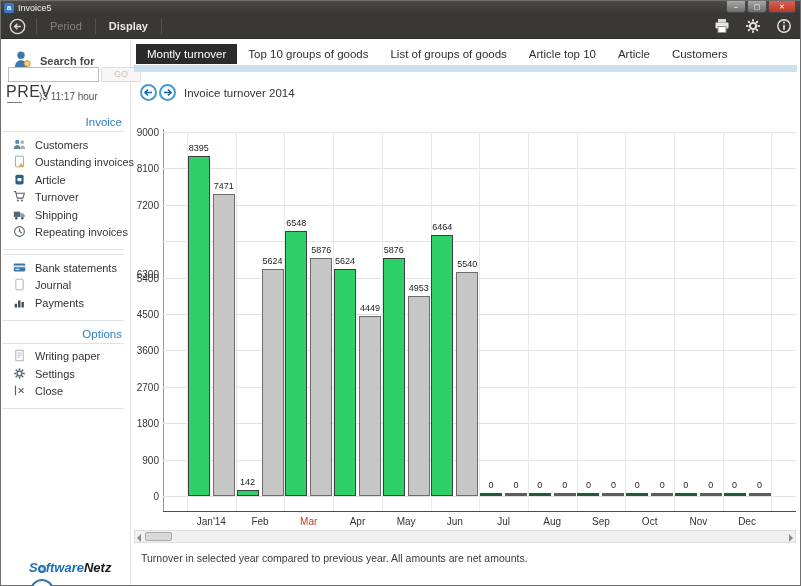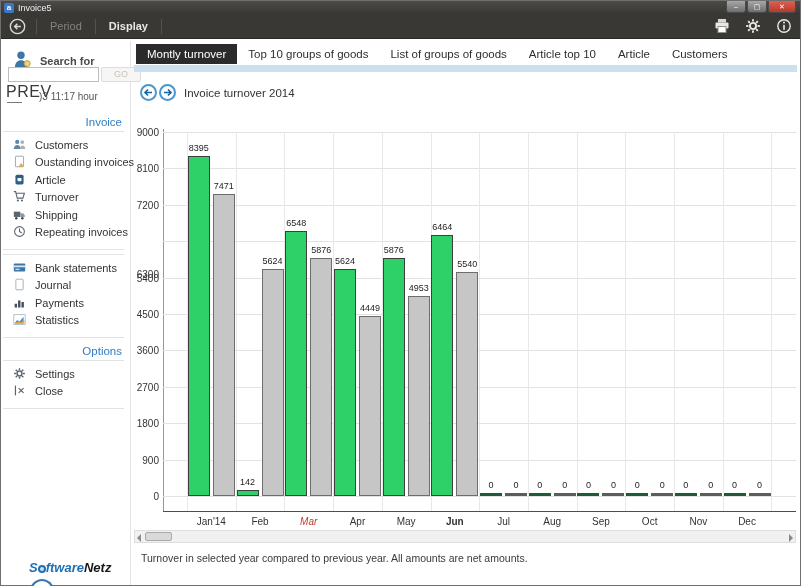--- a/index.html
+++ b/index.html
@@ -254,34 +254,33 @@
         <span class="item-label">Journal</span>
       </div>
       <div class="side-item">
         <span class="item-icon">
           <svg viewBox="0 0 16 16">
             <path d="M2 14V9.5h3V14zM6.2 14V5.5h3V14zM10.4 14V7.5h3V14z" fill="#44505c"></path>
           </svg>
         </span>
         <span class="item-label">Payments</span>
       </div>
-      <div class="side-item">
-        <span class="item-icon">
-          <svg viewBox="0 0 16 16">
-            <rect x="1" y="2" width="14" height="12" fill="#fff" stroke="#aab4bd"></rect>
-            <path d="M2 13l3-4.5 3 2 5-6v8.5z" fill="#4a90c4"></path>
-            <path d="M2 13l4-2.5 4 1 4-3V13z" fill="#e8a33d"></path>
-          </svg>
-        </span>
-        <span class="item-label">Statistics</span>
-      </div>
       <div class="side-items-end"></div>
       <div class="sec-line"></div>
       <div class="sec-header">Options</div>
       <div class="sec-line"></div>
+      <div class="side-item">
+        <span class="item-icon">
+          <svg viewBox="0 0 16 16">
+            <rect x="3.5" y="1.5" width="9" height="13" fill="#fff" stroke="#96a0ab"></rect>
+            <path d="M5.5 5h5M5.5 7.5h5M5.5 10h3" stroke="#9db0bd" stroke-width="1"></path>
+          </svg>
+        </span>
+        <span class="item-label">Writing paper</span>
+      </div>
       <div class="side-item">
         <span class="item-icon">
           <svg viewBox="0 0 16 16">
             <g stroke="#5a6570" fill="none">
               <circle cx="8" cy="8" r="3" stroke-width="1.8"></circle>
               <path stroke-width="1.8" d="M8 1.4v2.3M8 12.3v2.3M1.4 8h2.3M12.3 8h2.3M3.3 3.3l1.7 1.7M11 11l1.7 1.7M12.7 3.3 11 5M5 11l-1.7 1.7"></path>
             </g>
           </svg>
         </span>
         <span class="item-label">Settings</span>
@@ -372,36 +371,36 @@
       <div class="xlabel" style="left: 24px; width: 48.7px;">Jan'14</div>
       <div class="bar green" style="left: 73.55px; top: 358px; height: 6px;"></div>
       <div class="vlabel" style="left: 62.55px; top: 345px;">142</div>
       <div class="bar gray" style="left: 98.55px; top: 137px; height: 227px;"></div>
       <div class="vlabel" style="left: 87.55px; top: 124px;">5624</div>
       <div class="xlabel" style="left: 72.7px; width: 48.7px;">Feb</div>
       <div class="bar green" style="left: 122.25px; top: 99px; height: 265px;"></div>
       <div class="vlabel" style="left: 111.25px; top: 86px;">6548</div>
       <div class="bar gray" style="left: 147.25px; top: 126px; height: 238px;"></div>
       <div class="vlabel" style="left: 136.25px; top: 113px;">5876</div>
-      <div class="xlabel hl" style="left: 121.4px; width: 48.7px; font-style: italic;">Mar</div>
+      <div class="xlabel hl" style="left: 121.4px; width: 48.7px;">Mar</div>
       <div class="bar green" style="left: 170.95px; top: 137px; height: 227px;"></div>
       <div class="vlabel" style="left: 159.95px; top: 124px;">5624</div>
       <div class="bar gray" style="left: 195.95px; top: 184px; height: 180px;"></div>
       <div class="vlabel" style="left: 184.95px; top: 171px;">4449</div>
       <div class="xlabel" style="left: 170.1px; width: 48.7px;">Apr</div>
       <div class="bar green" style="left: 219.65px; top: 126px; height: 238px;"></div>
       <div class="vlabel" style="left: 208.65px; top: 113px;">5876</div>
       <div class="bar gray" style="left: 244.65px; top: 164px; height: 200px;"></div>
       <div class="vlabel" style="left: 233.65px; top: 151px;">4953</div>
       <div class="xlabel" style="left: 218.8px; width: 48.7px;">May</div>
       <div class="bar green" style="left: 268.35px; top: 103px; height: 261px;"></div>
       <div class="vlabel" style="left: 257.35px; top: 90px;">6464</div>
       <div class="bar gray" style="left: 293.35px; top: 140px; height: 224px;"></div>
       <div class="vlabel" style="left: 282.35px; top: 127px;">5540</div>
-      <div class="xlabel" style="left: 267.5px; width: 48.7px; font-weight: bold;">Jun</div>
+      <div class="xlabel" style="left: 267.5px; width: 48.7px;">Jun</div>
       <div class="bar zero-green" style="left: 317.05px; top: 361px; height: 3px;"></div>
       <div class="vlabel" style="left: 306.05px; top: 348px;">0</div>
       <div class="bar zero-gray" style="left: 342.05px; top: 361px; height: 3px;"></div>
       <div class="vlabel" style="left: 331.05px; top: 348px;">0</div>
       <div class="xlabel" style="left: 316.2px; width: 48.7px;">Jul</div>
       <div class="bar zero-green" style="left: 365.75px; top: 361px; height: 3px;"></div>
       <div class="vlabel" style="left: 354.75px; top: 348px;">0</div>
       <div class="bar zero-gray" style="left: 390.75px; top: 361px; height: 3px;"></div>
       <div class="vlabel" style="left: 379.75px; top: 348px;">0</div>
       <div class="xlabel" style="left: 364.9px; width: 48.7px;">Aug</div>

